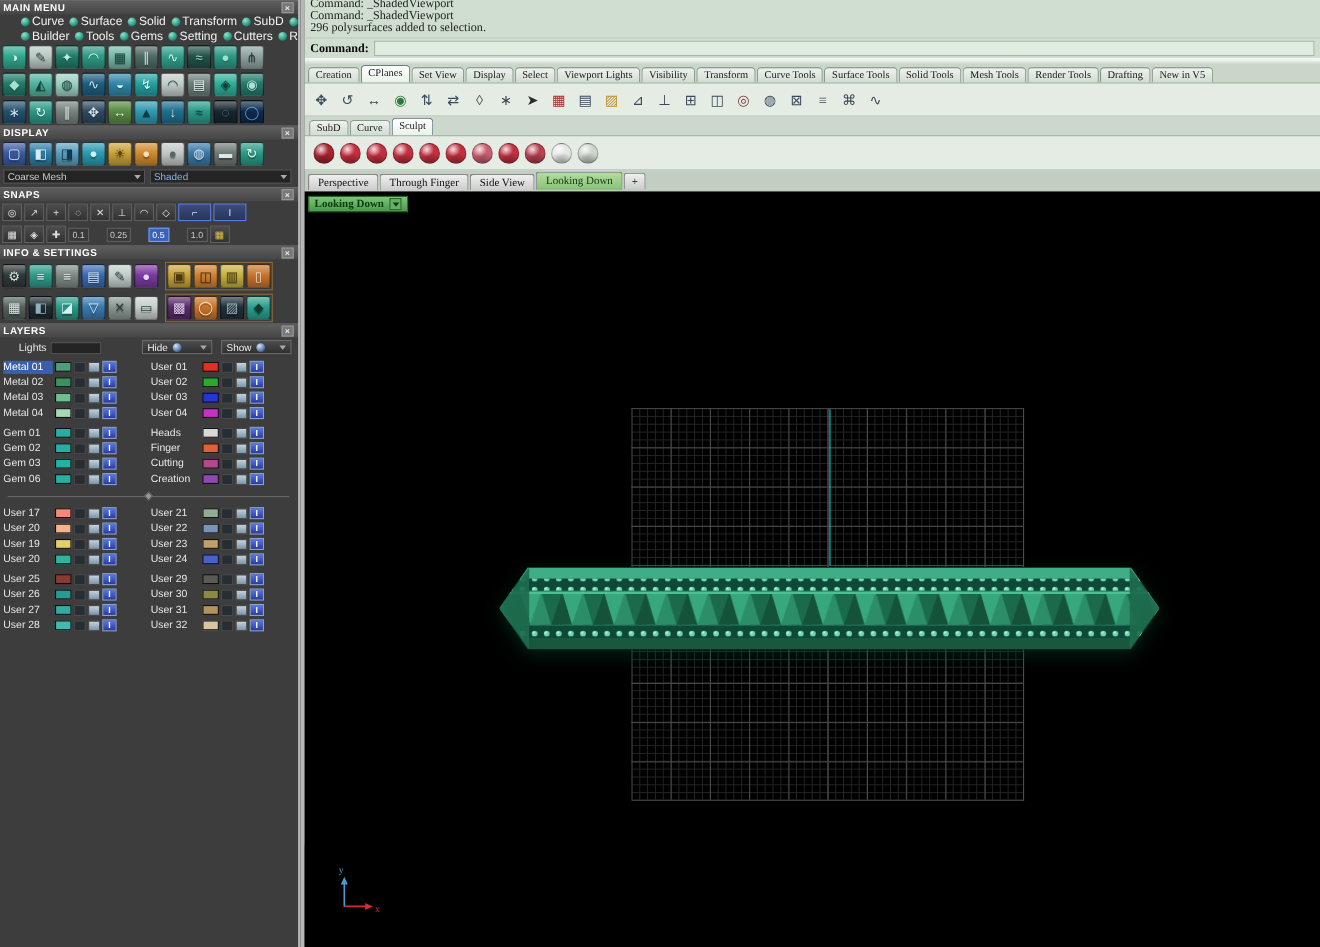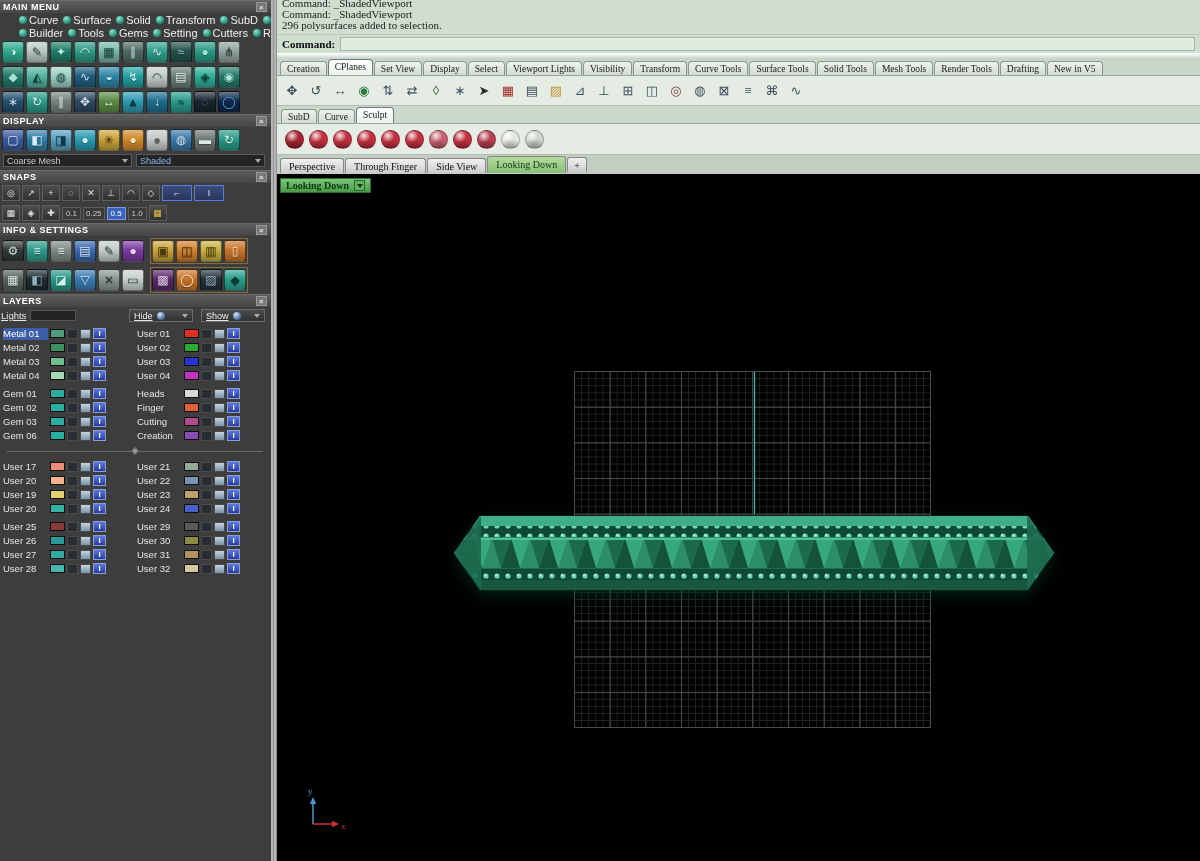--- a/index.html
+++ b/index.html
@@ -35,21 +35,21 @@
   .tri { margin-left:auto; width:0; height:0; border-left:3px solid transparent; border-right:3px solid transparent;
     border-top:4px solid #aaa; }
   .snap-row { display:flex; gap:2px; align-items:center; padding:2px 2px; }
   .sicon { width:18px; height:16px; background:linear-gradient(#4c4c4c,#323232); border:1px solid #5e5e5e;
     color:#e0e0e0; font-size:9px; display:flex; align-items:center; justify-content:center; }
   .sicon.accent { width:30px; border:1px solid #5a7ae0; background:linear-gradient(#3c4c7c,#28365a); color:#cfe0ff; }
   .chip { min-width:19px; height:13px; padding:0 2px; background:#3a3a3a; border:1px solid #5e5e5e; color:#ccc;
     font-size:8px; display:flex; align-items:center; justify-content:center; }
   .chip.selected { background:#3a62b8; color:#fff; border-color:#7a9ae8; }
   .igroup { display:flex; gap:2px; border:1px solid #8a6a3a; padding:1px; margin-left:4px; }
-  .lights-row { display:flex; align-items:center; gap:4px; padding:2px 12px 2px 1px; font-size:9.5px; color:#e6e6e6;text-decoration:underline; }
+  .lights-row { display:flex; align-items:flex-end; gap:4px; padding:2px 12px 2px 17px; font-size:9.5px; color:#e6e6e6; }
   .lights-box { width:46px; height:11px; background:#242424; border:1px solid #555; }
   .toggle-btn { display:flex; align-items:center; gap:4px; background:linear-gradient(#4c4c4c,#303030);
     border:1px solid #6a6a6a; color:#eee; font-size:9px; padding:0 4px; height:13px; width:64px; margin-left:auto; }
   .toggle-btn + .toggle-btn { margin-left:4px; }
   .tgl-circle { width:8px; height:8px; border-radius:50%;
     background:radial-gradient(circle at 35% 30%, #cfe8ff, #4a6a9a 70%); }
   #layer-groups { padding:3px 10px 0 3px; }
   .lgroup { display:flex; gap:8px; margin-bottom:5px; }
   .lcol { width:126px; display:flex; flex-direction:column; gap:1px; }
   .layer-row { display:flex; align-items:center; height:13px; gap:2px; }
@@ -366,21 +366,21 @@
         <span class="sicon">
     <span>▦</span>
   </span>
         <span class="sicon">
     <span>◈</span>
   </span>
         <span class="sicon">
     <span>✚</span>
   </span>
       </span>
-    <span style="display:flex;gap:2px;">
+    <span style="display:flex;gap:16px;">
         <span class="chip">0.1</span>
         <span class="chip">0.25</span>
         <span class="chip selected">0.5</span>
         <span class="chip">1.0</span>
       </span>
     <span style="display:flex;gap:2px;">
         <span class="sicon">
     <span style="color: rgb(224, 192, 64);">▦</span>
   </span>
       </span>

